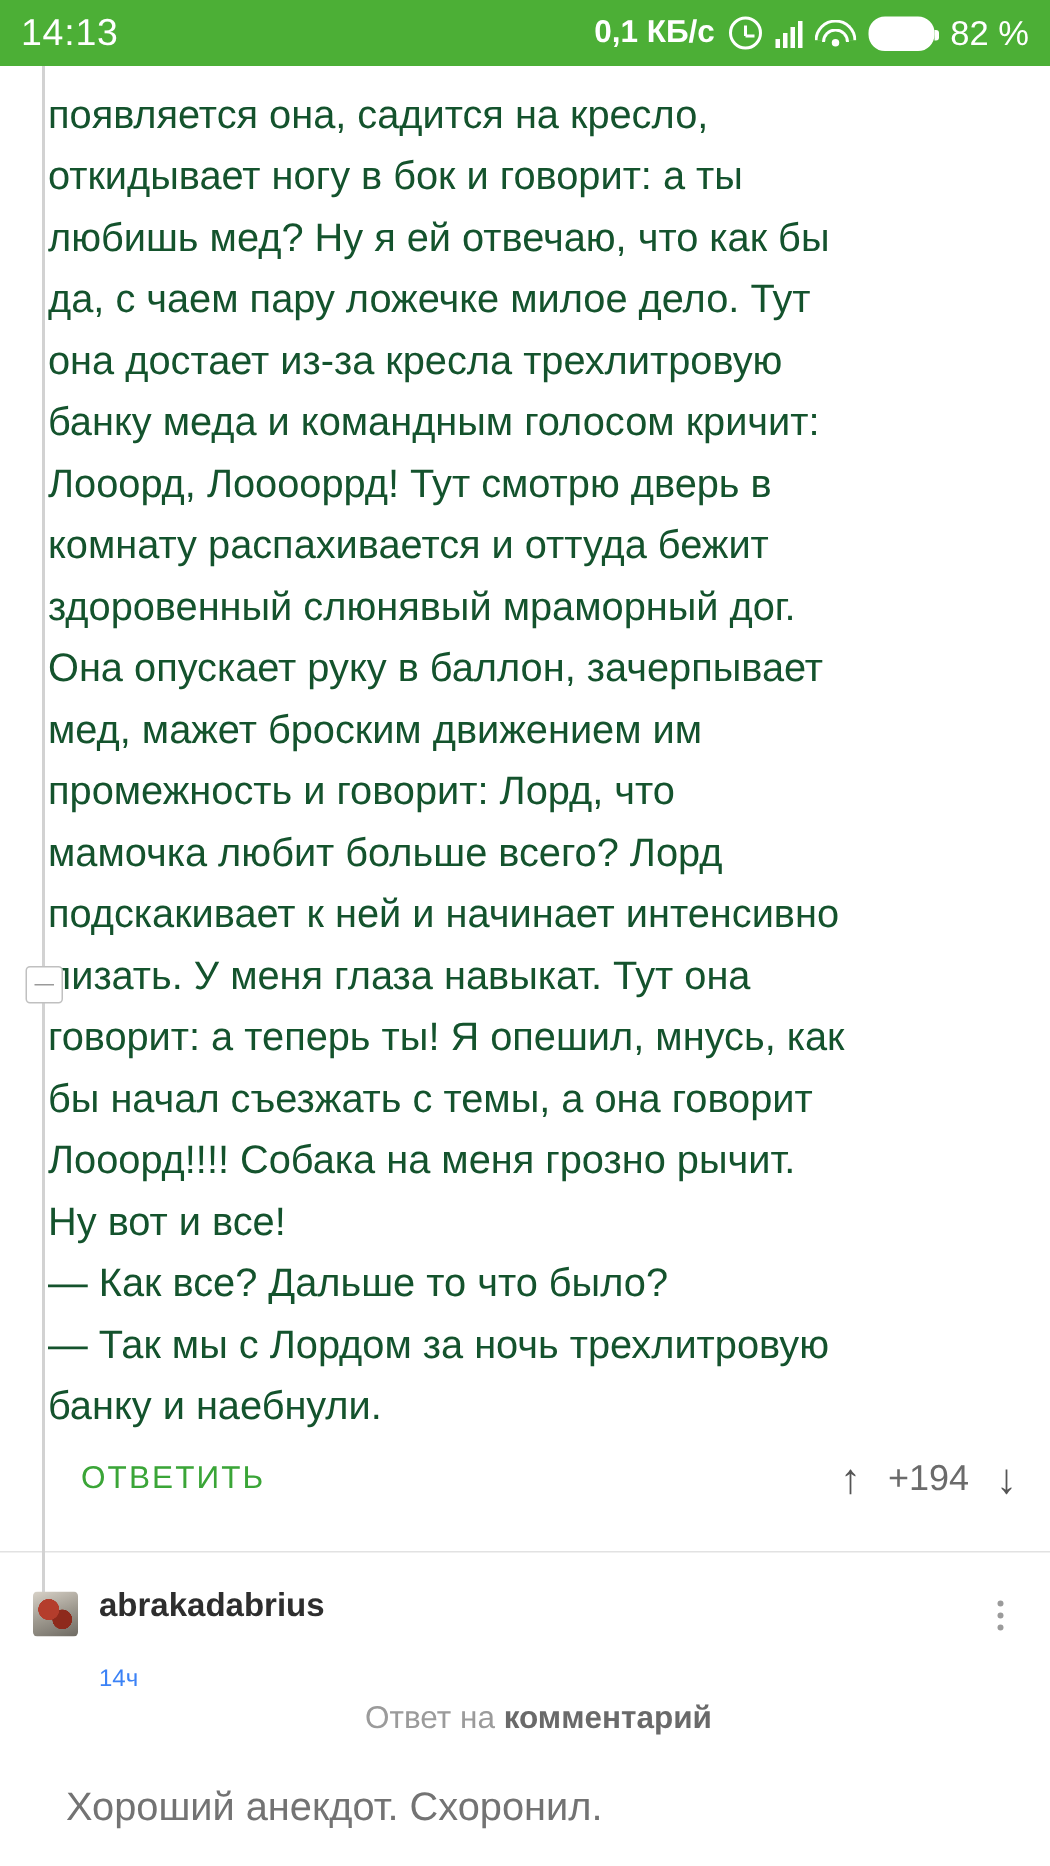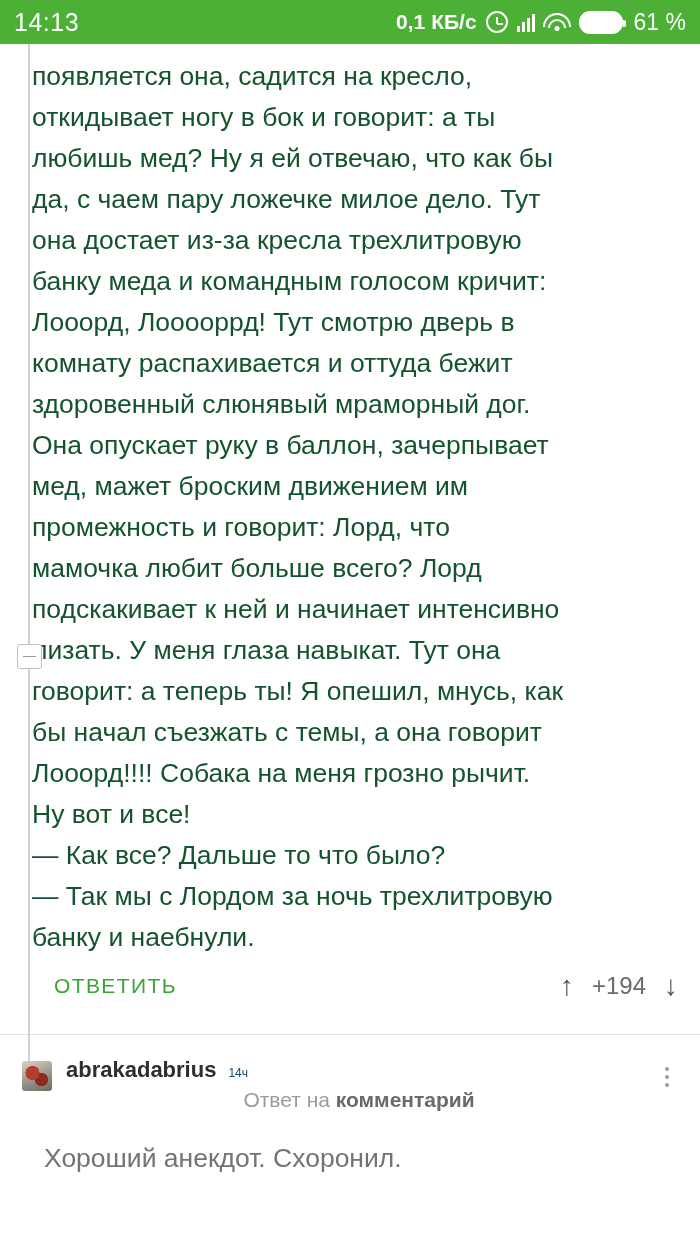--- a/index.html
+++ b/index.html
@@ -210,30 +210,31 @@
       linear-gradient(160deg, #d8d2c8 0%, #9f9a90 50%, #6e6a62 100%);
     flex: 0 0 auto;
   }
   .reply-meta {
     margin-left: 14px;
     flex: 1 1 auto;
   }
   .reply-line1 {
     display: flex;
     align-items: baseline;
-    gap: 12px;
+    gap: 28px;
+    flex-direction: column;
   }
   .username {
     font-size: 22px;
     font-weight: bold;
     color: #2e2e2e;
   }
   .timestamp {
-    font-size: 12px;
-    color: #0c4a6e;
+    font-size: 16px;
+    color: #3b82f6;
   }
   .reply-line2 {
     font-size: 21px;
     color: #9b9b9b;
     margin-top: 5px;
     text-align: center;
   }
   .reply-line2 b {
     color: #6a6a6a;
     font-weight: bold;
@@ -274,21 +275,21 @@
         <i></i>
         <i></i>
         <i></i>
       </div>
     <div class="icon-wifi">
         <span></span>
         <span></span>
         <span></span>
       </div>
     <div class="icon-battery"></div>
-    <div class="battery-pct">61 %</div>
+    <div class="battery-pct">82 %</div>
   </div>
 </div>
 
 <div class="content">
   <div class="thread-line"></div>
   <div class="collapse-btn"></div>
 
   <div class="comment-body">появляется она, садится на кресло,
 откидывает ногу в бок и говорит: а ты
 любишь мед? Ну я ей отвечаю, что как бы

